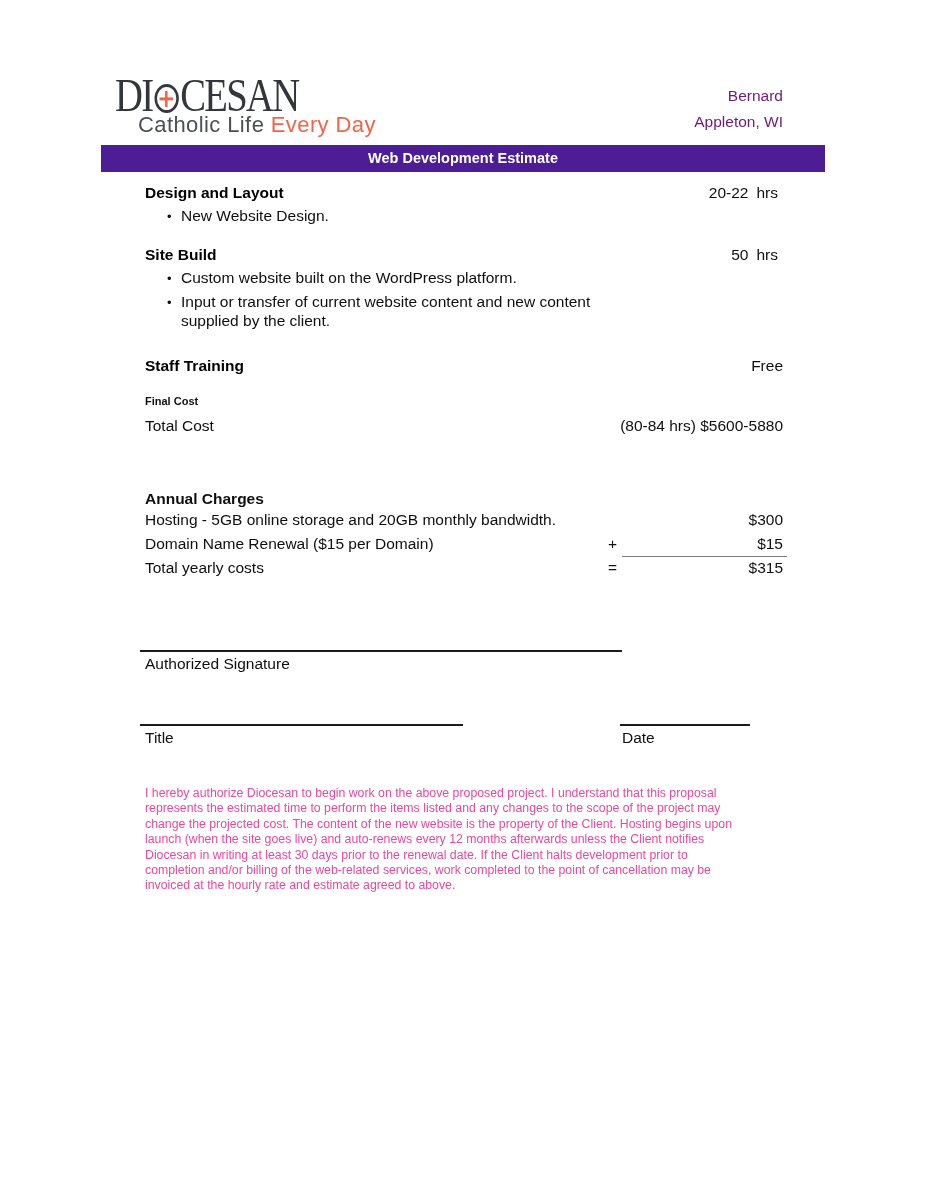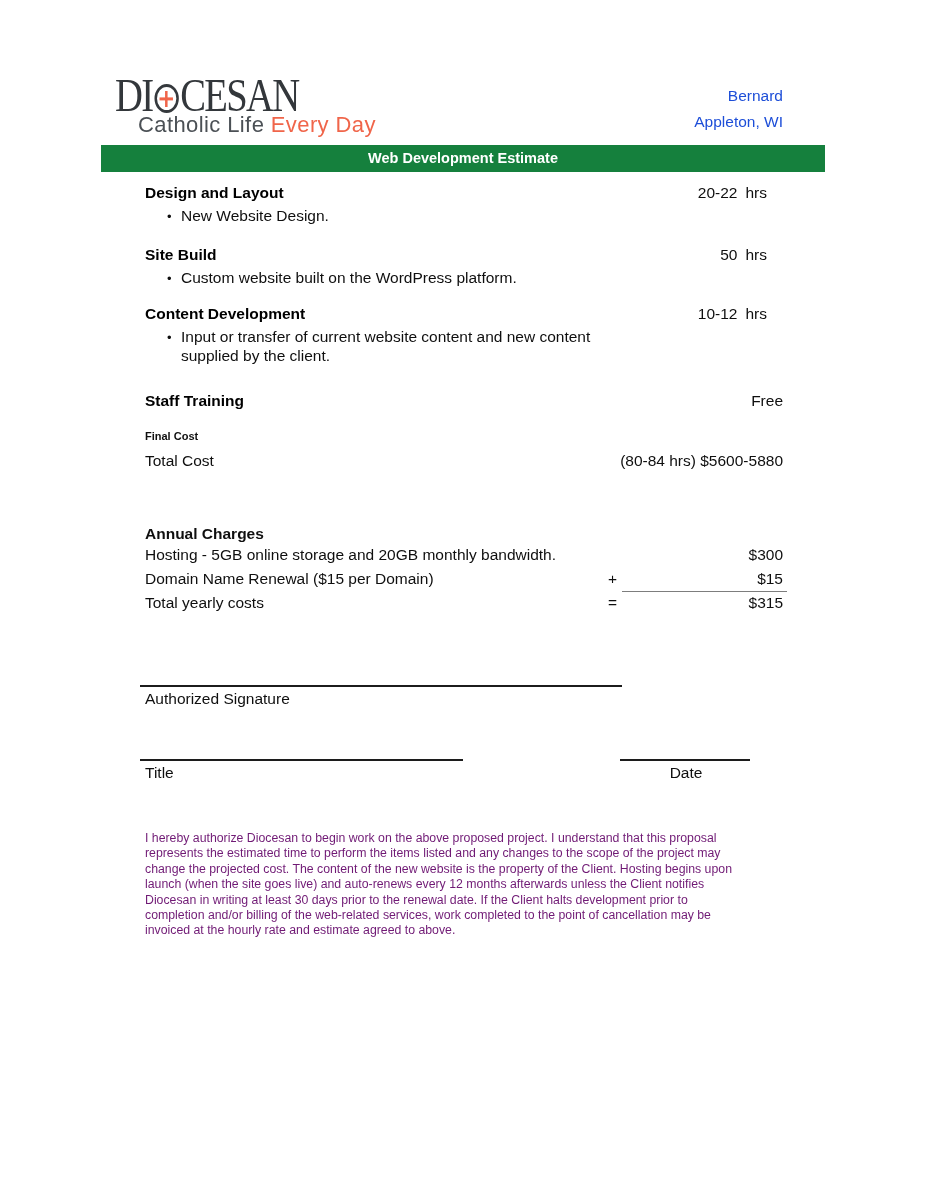--- a/index.html
+++ b/index.html
@@ -33,38 +33,38 @@
   }
   .o-plus::after { transform:translate(-50%,-50%) rotate(90deg); }
   .tagline {
     position:absolute; top:43px; left:23px;
     font-size:22px; letter-spacing:.4px; color:#4b5055; white-space:nowrap;
   }
   .tagline .accent { color:#f0654a; }
 
   .address {
     position:absolute; top:83px; right:144px;
-    text-align:right; font-size:15.5px; line-height:25.5px; color:#1d4ed8;
+    text-align:right; font-size:15.5px; line-height:25.5px; color:#701a75;
   }
 
   
   .banner {
     position:absolute; top:145px; left:101px;
-    width:724px; height:27px; background:#15803d;
+    width:724px; height:27px; background:#4c1d95;
     color:#ffffff; font-weight:bold; font-size:14.5px;
     text-align:center; line-height:27px;
   }
 
   
   .content { position:absolute; top:171px; left:145px; width:638px; }
 
   .item-row { display:flex; justify-content:space-between; align-items:flex-start; line-height:19px; font-size:15.5px; }
   .item-title { font-weight:bold; color:#000; }
   .item-value { white-space:nowrap; }
-  .val-unit:not(:empty) { margin-left:8px; margin-right:16px; }
+  .val-unit:not(:empty) { margin-left:8px; margin-right:5px; }
 
   .item-1 { margin-top:12px; }
   .item-2 { margin-top:18px; }
   .item-3 { margin-top:16px; }
   .item-4 { margin-top:26px; }
 
   .bullet { display:flex; padding-left:22px; margin-top:5px; font-size:15.5px; line-height:18.5px; }
   .bullet .dot { width:14px; flex:0 0 14px; }
   .bullet .dot::before { content:"•"; font-size:13px; }
   .bullet-text { white-space:pre-line; }
@@ -83,26 +83,26 @@
   }
 
   
   .sig-auth-line { margin-top:70px; margin-left:-5px; width:482px; border-top:2px solid #1c1c1c; }
   .sig-auth-label { margin-top:2px; font-size:15.5px; line-height:19px; }
   .sig-row { position:relative; margin-top:51px; height:40px; }
   .sig-title-line { margin-left:-5px; width:323px; border-top:2px solid #1c1c1c; }
   .sig-title-label { margin-top:2px; font-size:15.5px; line-height:19px; }
   .sig-date-col { position:absolute; left:475px; top:0; width:130px; }
   .sig-date-line { width:130px; border-top:2px solid #1c1c1c; }
-  .sig-date-label { margin-top:2px; padding-left:2px; font-size:15.5px; line-height:19px;text-align:center; }
+  .sig-date-label { margin-top:2px; padding-left:2px; font-size:15.5px; line-height:19px; }
 
   
   .terms {
-    margin-top:32px; width:632px;
-    font-size:12.3px; line-height:15.4px; color:#701a75;
+    margin-top:22px; width:632px;
+    font-size:12.3px; line-height:15.4px; color:#ec4899;
     white-space:pre-line;
   }
 </style>
 </head>
 <body>
 
 <div class="page">
 
   <div class="logo">
     <div class="logo-word"><span>DI</span><span class="o-plus"></span><span>CESAN</span></div>
@@ -129,24 +129,20 @@
 
     <div class="item-row item-2">
       <span class="item-title">Site Build</span>
       <span class="item-value"><span>50</span><span class="val-unit">hrs</span></span>
     </div>
     <div class="bullet">
       <span class="dot"></span>
       <span class="bullet-text">Custom website built on the WordPress platform.</span>
     </div>
 
-    <div class="item-row item-3">
-      <span class="item-title">Content Development</span>
-      <span class="item-value"><span>10-12</span><span class="val-unit">hrs</span></span>
-    </div>
     <div class="bullet">
       <span class="dot"></span>
       <span class="bullet-text">Input or transfer of current website content and new content
 supplied by the client.</span>
     </div>
 
     <div class="item-row item-4">
       <span class="item-title">Staff Training</span>
       <span class="item-value"><span>Free</span><span class="val-unit"></span></span>
     </div>

